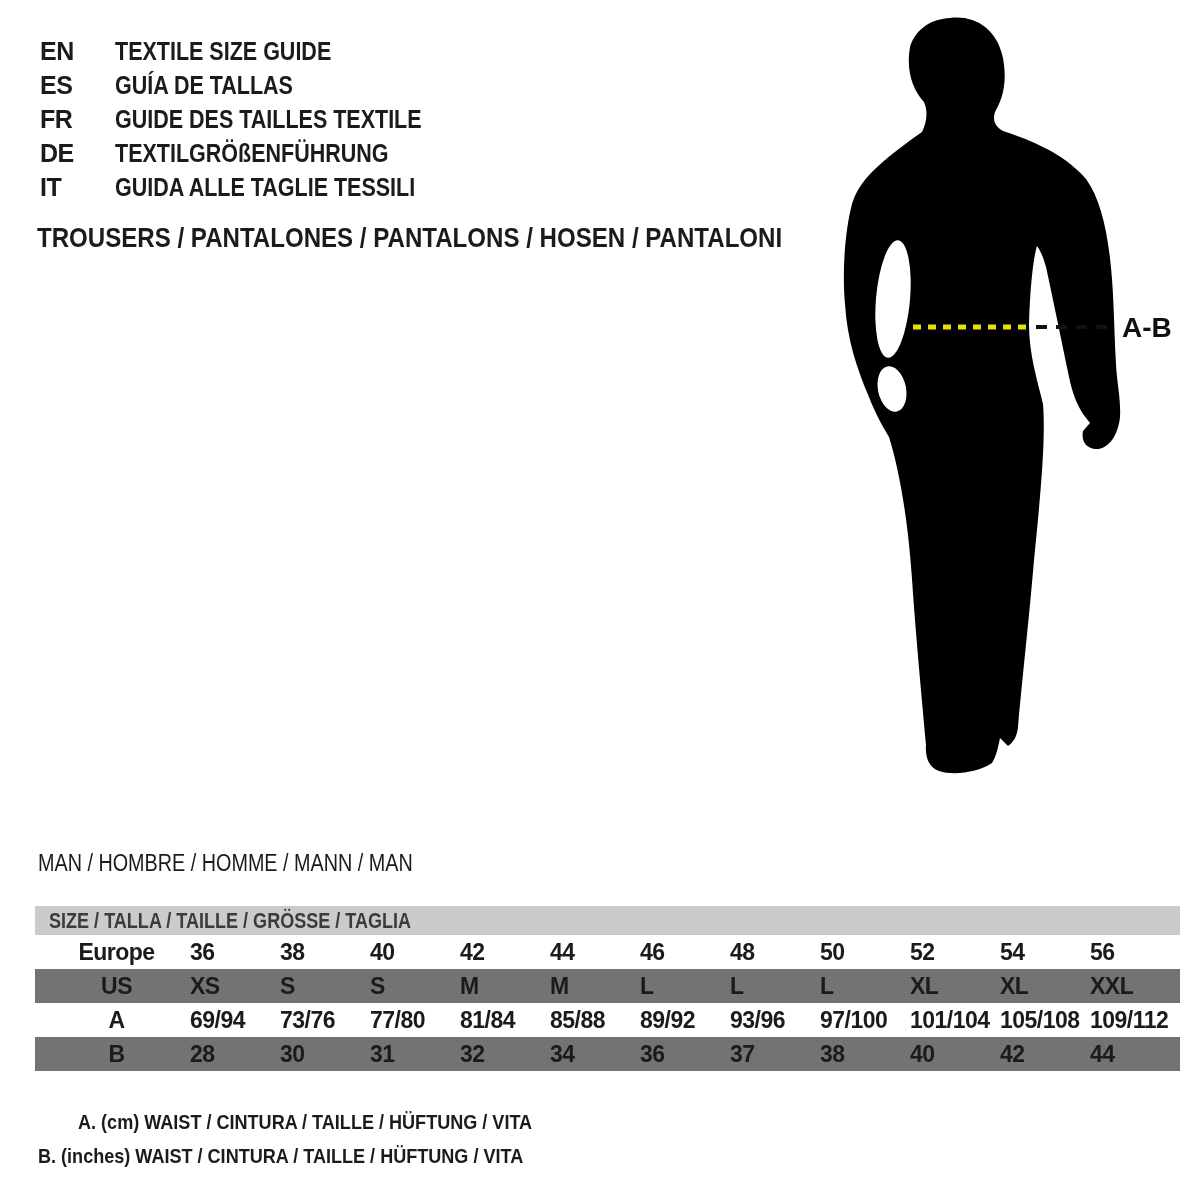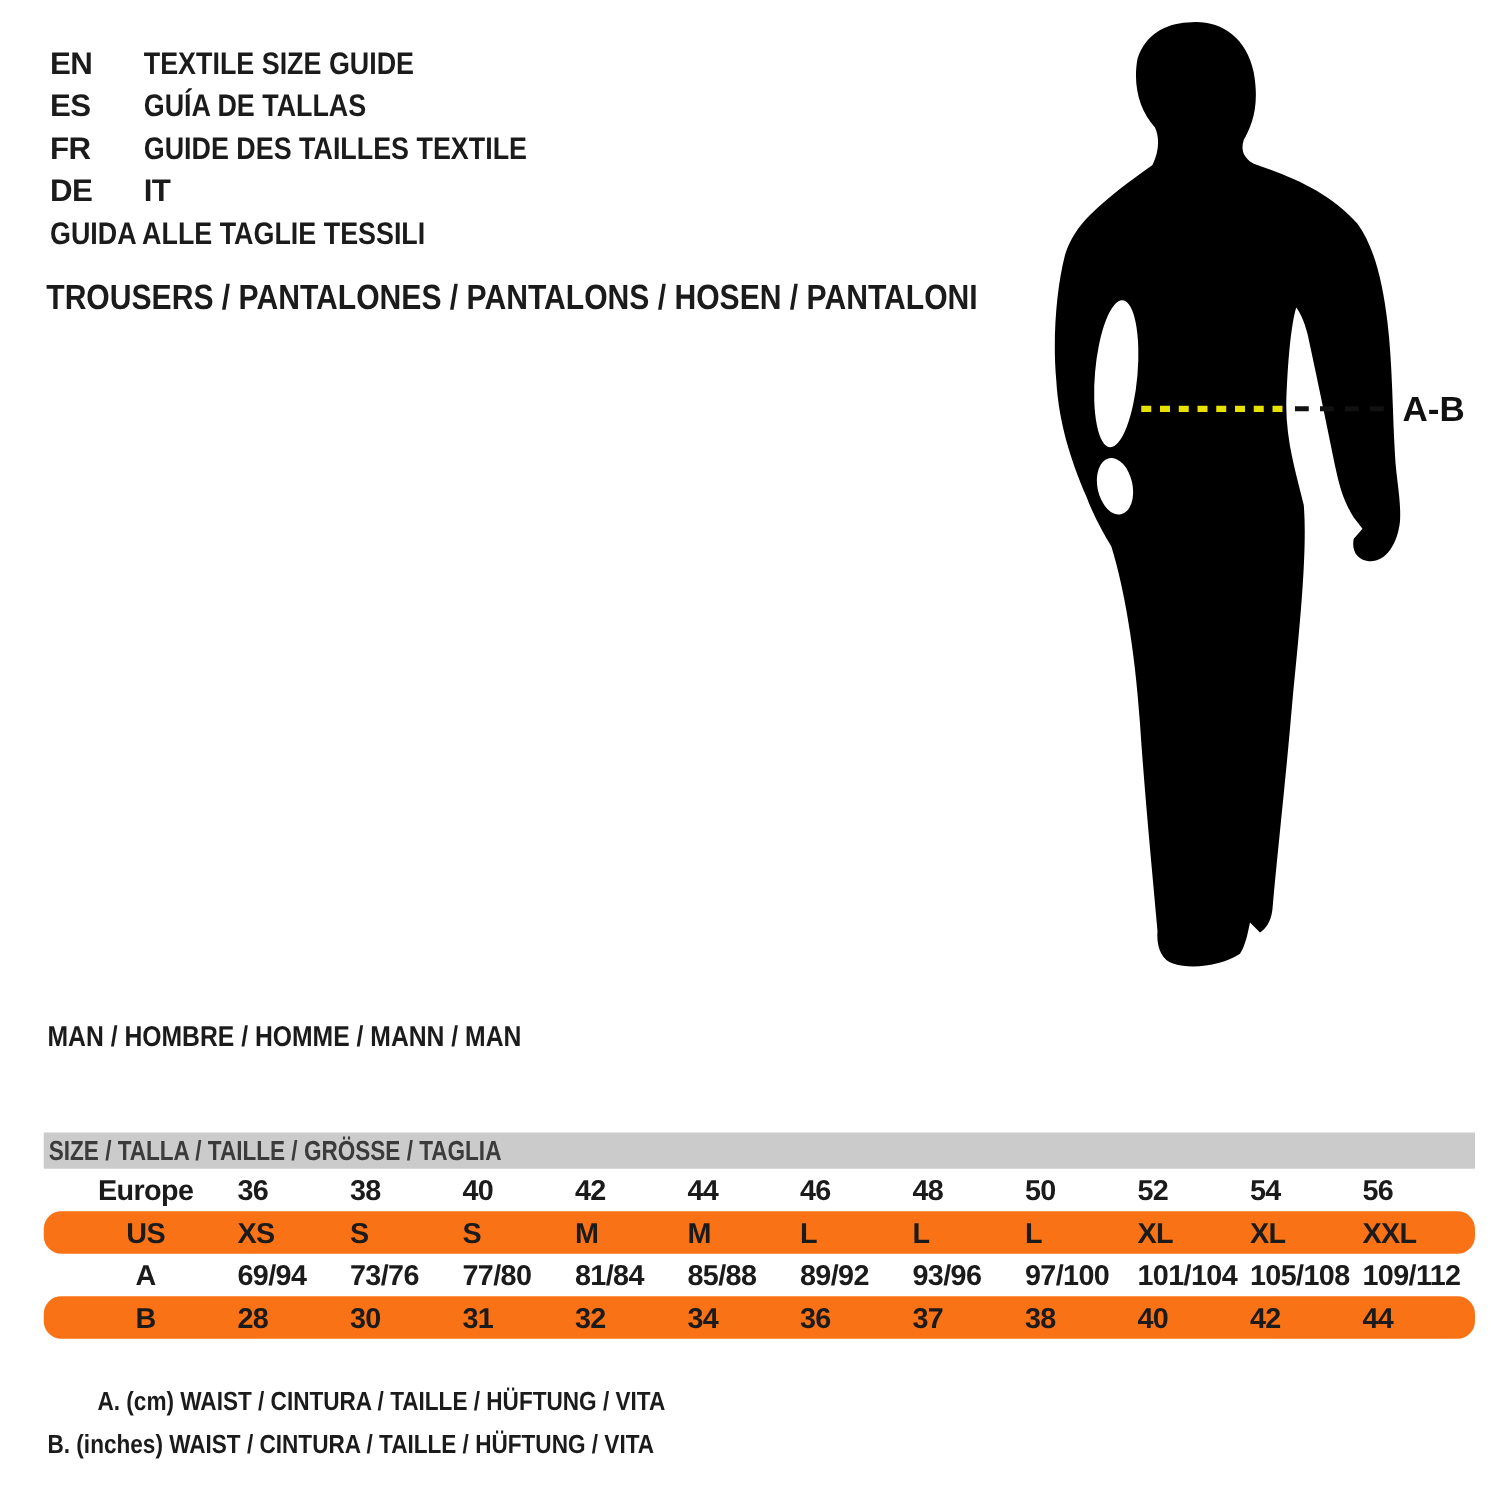--- a/index.html
+++ b/index.html
@@ -7,34 +7,34 @@
         font-family:"Liberation Sans",sans-serif;color:#1b1b1b;}
   .cond{display:inline-block;transform:scaleX(0.86);transform-origin:0 50%;white-space:nowrap;}
 
   
   #lang-list{position:absolute;left:40px;top:34px;display:grid;
              grid-template-columns:75px auto;font-weight:700;font-size:25px;line-height:34px;}
   .lang-code{letter-spacing:-0.5px;}
 
   
   #category-heading{position:absolute;left:37px;top:222px;font-weight:700;font-size:28px;line-height:32px;text-align:right;}
-  #section-heading{position:absolute;left:38px;top:816px;font-weight:700;font-size:23px;line-height:26px;}
+  #section-heading{position:absolute;left:38px;top:850px;font-weight:400;font-size:23px;line-height:26px;}
 
   
   #figure-wrap{position:absolute;left:0;top:0;width:1200px;height:820px;}
   #figure-wrap svg{display:block;}
   #measure-label{font:700 28px "Liberation Sans",sans-serif;fill:#111;}
 
   
   #size-table{position:absolute;left:35px;top:906px;width:1145px;font-weight:700;font-size:23px;}
   #size-table-header{height:29px;background:#cbcbcb;color:#3b3b3b;display:flex;align-items:center;
-                     padding-left:4px;box-sizing:border-box;font-size:22px;}
+                     padding-left:14px;box-sizing:border-box;font-size:22px;}
   #size-table-header .cond{transform:scaleX(0.82);}
   .trow{display:flex;height:34px;align-items:center;letter-spacing:-0.5px;}
-  .trow.alt{background:#f97316;border-radius:14px;}
+  .trow.alt{background:#737373;}
   .tlabel{width:155px;padding-left:8px;box-sizing:border-box;text-align:center;}
   .tcell{flex:1;}
 
   
   .note{position:absolute;left:38px;font-weight:700;font-size:21px;line-height:24px;}
   #note-a{top:1110px;margin-left:40px;}
   #note-b{top:1144px;}
 </style>
 </head>
 <body>
@@ -42,20 +42,21 @@
 <div id="page">
 
   <div id="lang-list">
     <div class="lang-code">EN</div>
     <div class="lang-title"><span class="cond">TEXTILE SIZE GUIDE</span></div>
     <div class="lang-code">ES</div>
     <div class="lang-title"><span class="cond">GUÍA DE TALLAS</span></div>
     <div class="lang-code">FR</div>
     <div class="lang-title"><span class="cond">GUIDE DES TAILLES TEXTILE</span></div>
     <div class="lang-code">DE</div>
+    <div class="lang-title"><span class="cond">TEXTILGRÖßENFÜHRUNG</span></div>
     <div class="lang-code">IT</div>
     <div class="lang-title"><span class="cond">GUIDA ALLE TAGLIE TESSILI</span></div>
   </div>
 
   <div id="category-heading"><span class="cond">TROUSERS / PANTALONES / PANTALONS / HOSEN / PANTALONI</span></div>
 
   <div id="figure-wrap">
     <svg width="1200" height="820" viewBox="0 0 1200 820">
       <path fill="#000000" d="M 950 18
         C 974 15 997 28 1003 58

